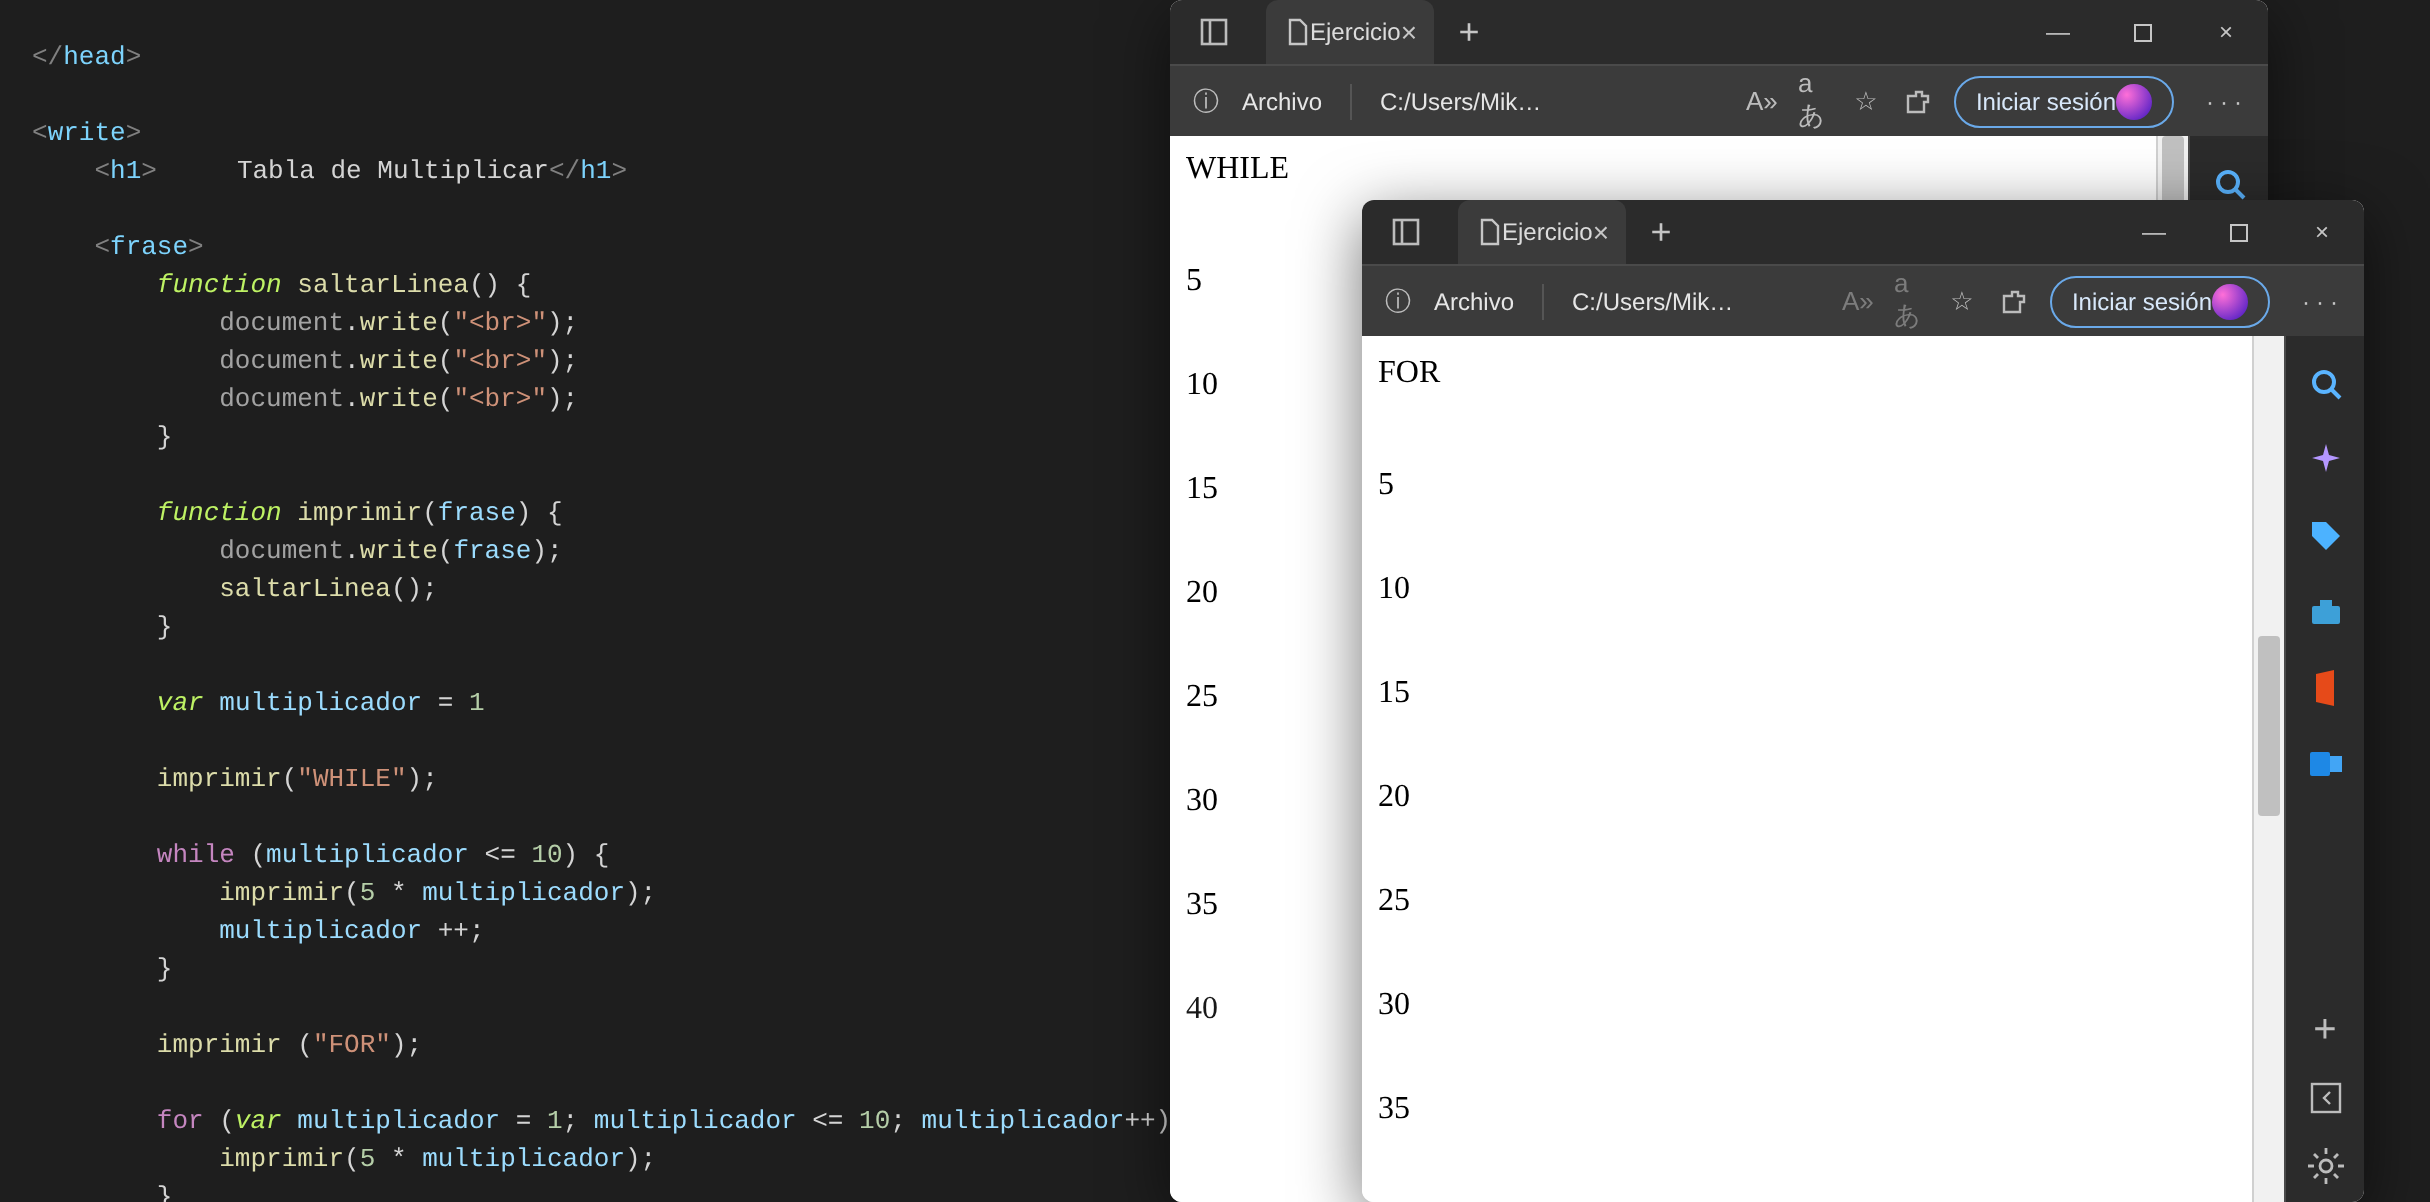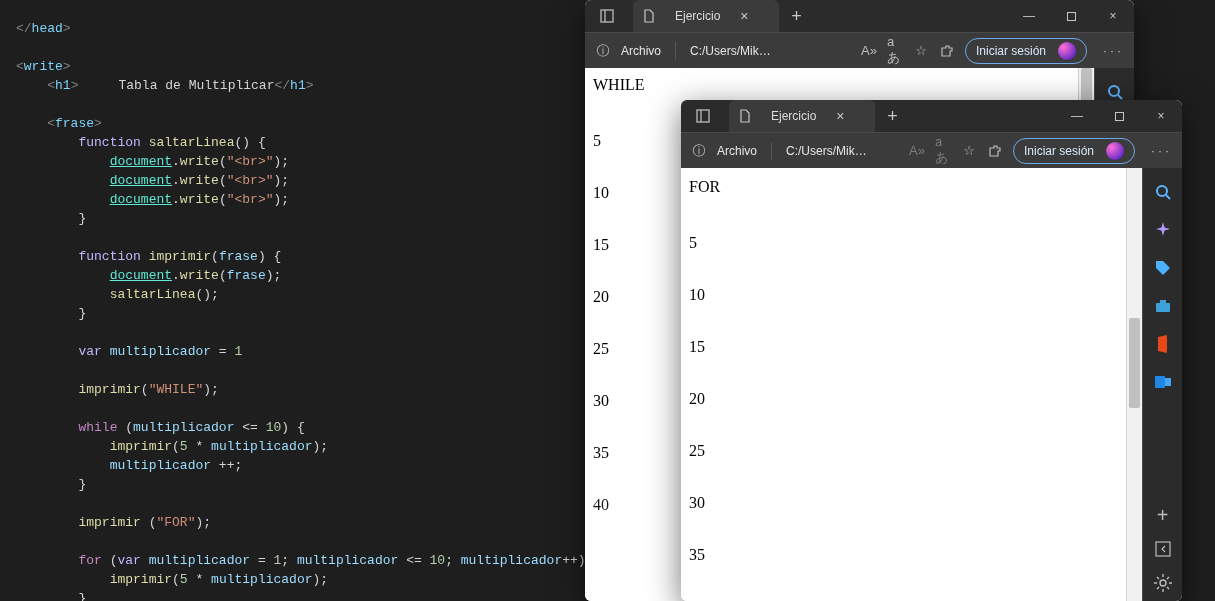--- a/index.html
+++ b/index.html
@@ -17,25 +17,25 @@
     position: absolute;
     left: 0; top: 0;
     width: 585px; height: 601px;
     background: #1e1e1e;
     padding: 0 0 0 16px;
     line-height: 19px;
     white-space: pre;
   }
   .tok-tag    { color: #808080; }
   .tok-name   { color: #7dd3fc; }
-  .tok-kw     { color: #c4b5fd; }
+  .tok-kw     { color: #bef264; font-style: italic; }
   .tok-kw2    { color: #c586c0; }
   .tok-fn     { color: #dcdcaa; }
   .tok-var    { color: #9cdcfe; }
-  .tok-obj    { color: #5eead4; text-decoration: underline; }
+  .tok-obj    { color: #a3a3a3; }
   .tok-str    { color: #ce9178; }
   .tok-num    { color: #b5cea8; }
   .tok-pun    { color: #d4d4d4; }
   .tok-op     { color: #d4d4d4; }
   .tok-txt    { color: #d4d4d4; margin-left: 40px; }
 
   
   .edge {
     position: absolute;
     background: #ffffff;
@@ -59,23 +59,23 @@
     color: #dcdcdc;
     font-size: 12px;
   }
   .edge .tbtn {
     width: 44px; height: 32px;
     display: flex; align-items: center; justify-content: center;
     color: #c6c6c6;
   }
   .edge .tab {
     height: 32px;
-    padding: 0 30px 0 10px;
+    padding: 0 8px 0 10px;
     display: flex; align-items: center;
-    gap: 20px;
+    gap: 0;
     background: #3b3b3b;
     border-radius: 6px 6px 0 0;
     margin-left: 4px;
   }
   .edge .tab .close { color: #c6c6c6; font-size: 14px; }
   .edge .newtab { width: 36px; text-align: center; font-size: 18px; color: #c6c6c6; }
   .edge .wincontrols {
     margin-left: auto;
     display: flex;
   }
@@ -102,21 +102,21 @@
   .edge .addrbar .spacer { flex: 1; }
   .edge .addricon {
     width: 16px; height: 16px; display: inline-flex; align-items: center; justify-content: center;
     color: #bcbcbc; font-size: 13px;
   }
   .edge .login {
     border: 1px solid #6aa9e9;
     border-radius: 14px;
     padding: 3px 10px;
     color: #d8e8fa;
-    display: flex; align-items: center; gap: 12px;
+    display: flex; align-items: center; gap: 0;
     font-size: 12px;
   }
   .edge .avatar {
     width: 18px; height: 18px; border-radius: 50%;
     background: radial-gradient(circle at 30% 30%, #ff6fd8, #3813c2);
   }
   .edge .dots { letter-spacing: 3px; color: #c6c6c6; margin-left: 6px; }
 
   .edge .sidebar {
     position: absolute;

